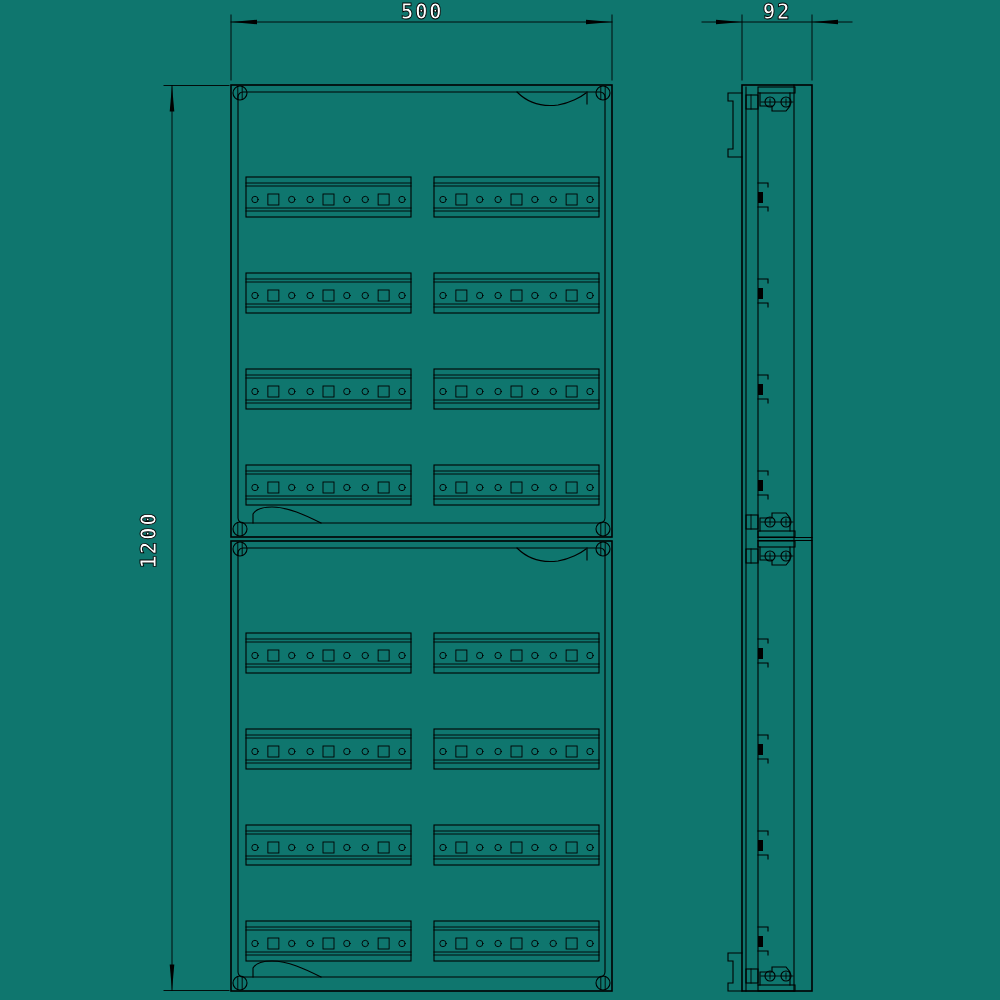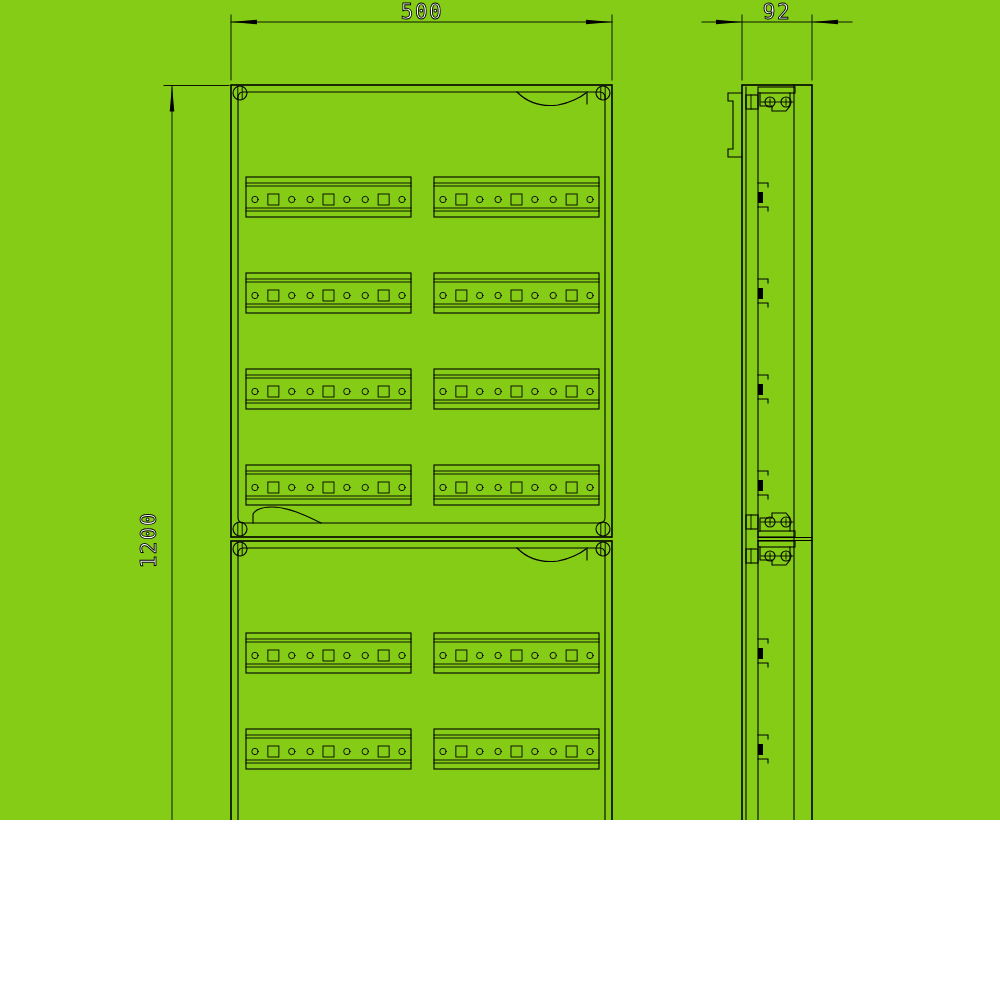--- a/index.html
+++ b/index.html
@@ -1,17 +1,17 @@
 <!DOCTYPE html>
 <html><head>
 <meta charset="utf-8">
 <style>
   html,body{margin:0;padding:0;background:#ffffff;}
-  .canvas{position:relative;width:1000px;height:820px;background:#84cc16;overflow:hidden;
-          font-family:"DejaVu Sans Mono","Liberation Mono",monospace;}
+  .canvas{position:relative;width:1000px;height:1000px;background:#0f766e;overflow:hidden;
+          font-family:"DejaVu Sans Mono","Liberation Mono",monospace;font-weight:bold;}
   svg{display:block;}
   .ln{fill:none;stroke:#000000;stroke-width:1.1;stroke-linecap:square;}
   .thick{stroke-width:1.6;}
   .thin{stroke-width:0.9;}
   .solid{fill:#000000;stroke:none;}
   .dimtxt{font-family:"DejaVu Sans Mono","Liberation Mono",monospace;font-size:21px;
           letter-spacing:1.5px;fill:#ffffff;stroke:#000000;stroke-width:0.9;}
 </style>
 </head>
 <body>

